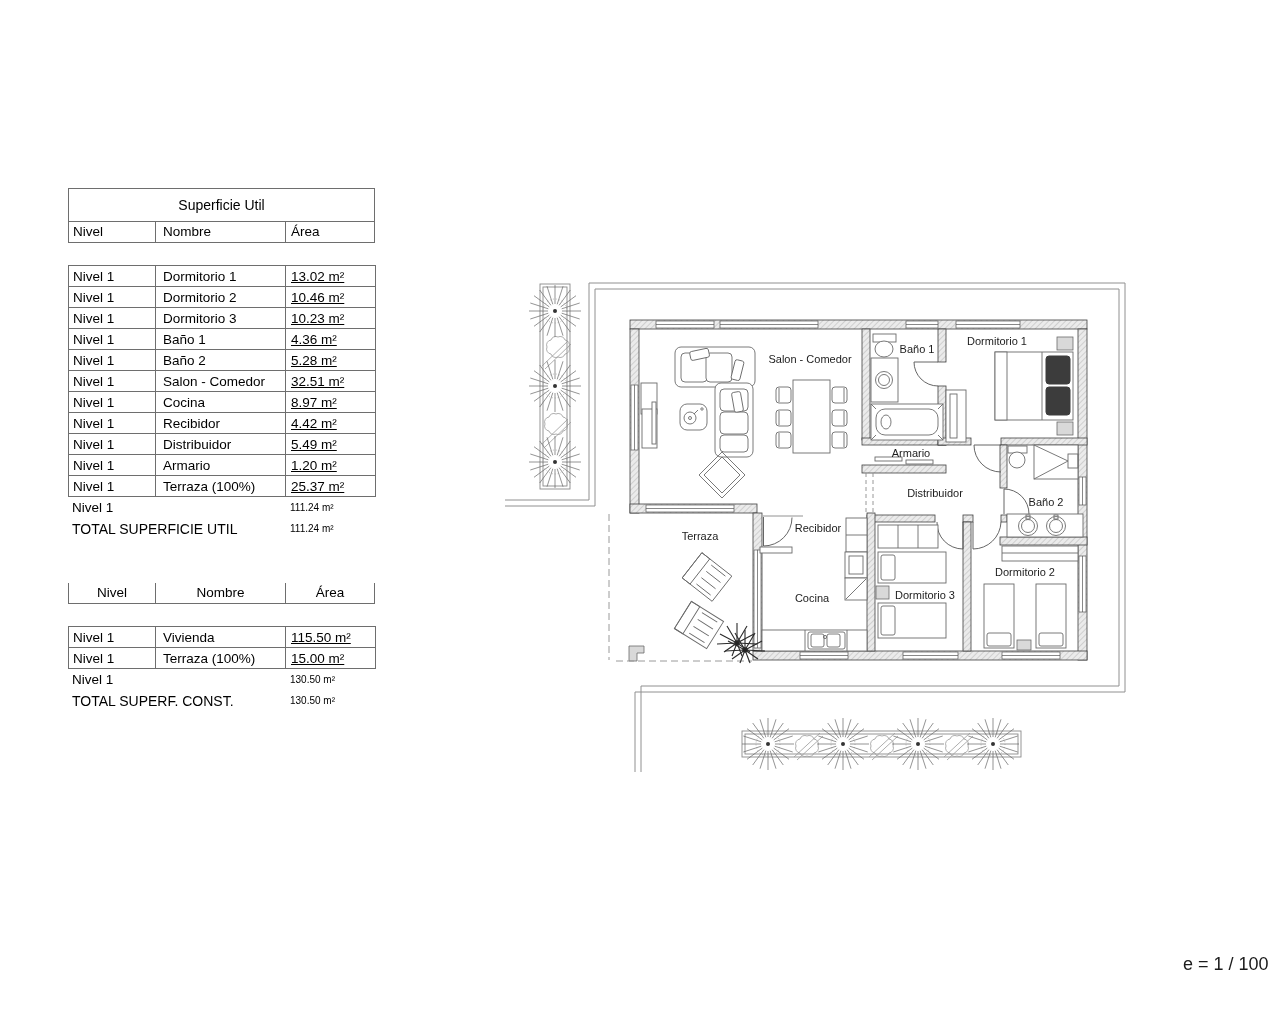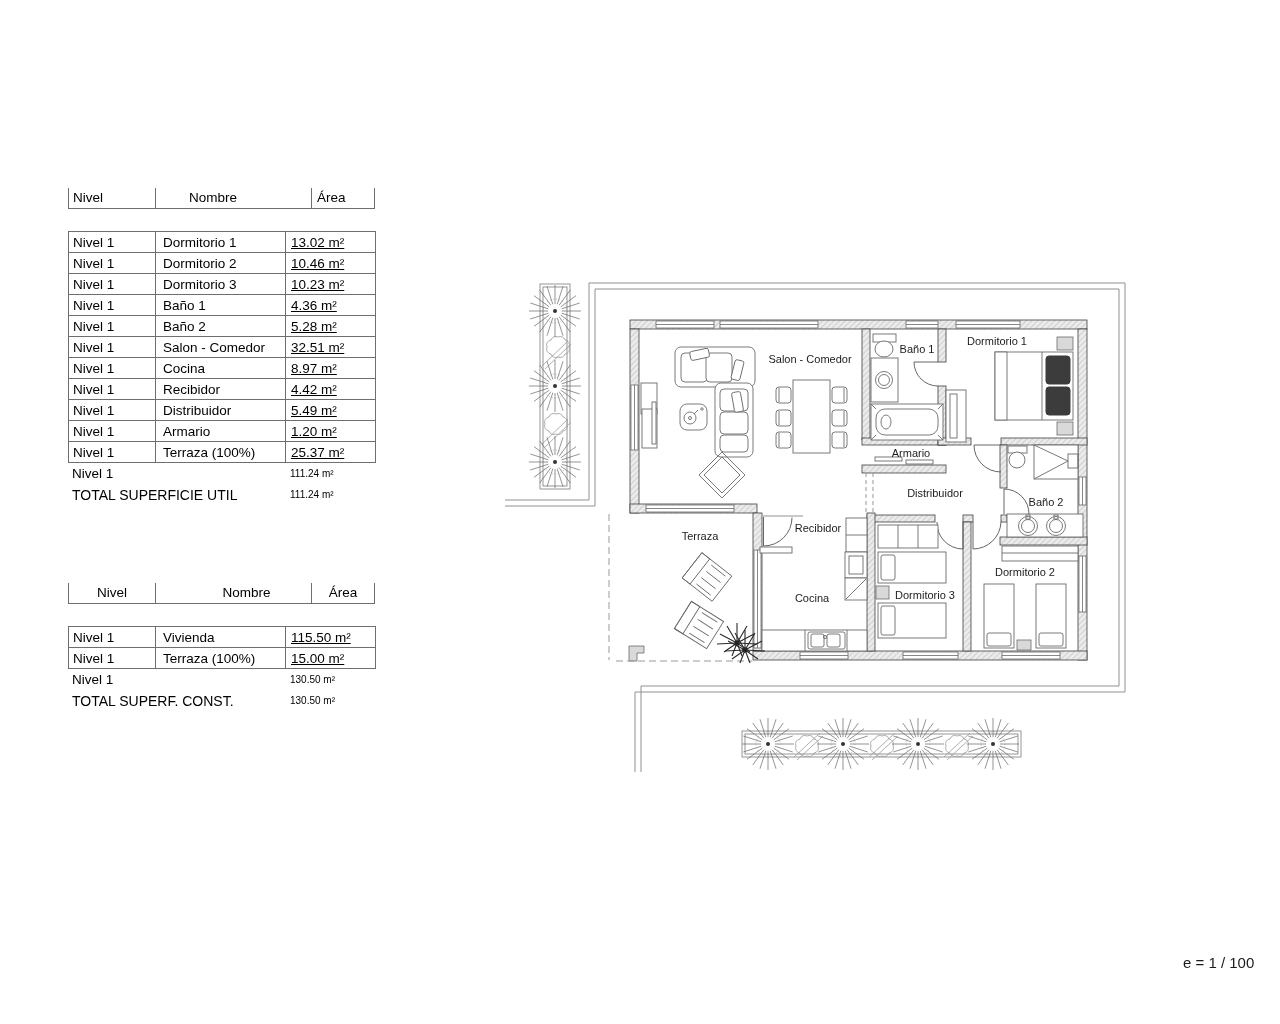--- a/index.html
+++ b/index.html
@@ -6,21 +6,21 @@
   body{width:1280px;height:1024px;position:relative;overflow:hidden;
        font-family:"Liberation Sans",sans-serif;color:#000;}
   .sheet{position:absolute;inset:0;}
   
   .area-table{position:absolute;width:307px;font-size:13.5px;}
   .t-title{box-sizing:border-box;border:1px solid #6e6e6e;height:34px;line-height:32px;
            text-align:center;font-size:14px;background:#fff;}
   .t-cols{box-sizing:border-box;display:flex;border:1px solid #6e6e6e;border-top:none;height:21px;line-height:19px;justify-content:flex-end;}
   .t-cols .c{box-sizing:border-box;overflow:hidden;}
   .c1{width:87px;padding-left:4px;border-right:1px solid #6e6e6e;}
-  .c2{width:130px;padding-left:7px;border-right:1px solid #6e6e6e;margin-left:26px;}
+  .c2{width:130px;padding-left:7px;border-right:1px solid #6e6e6e;}
   .c3{flex:1;padding-left:5px;}
   .centered .t-cols .c{text-align:center;padding-left:0;}
   table.t-data{border-collapse:collapse;table-layout:fixed;width:307px;margin-top:22px;}
   table.t-data td{box-sizing:border-box;border:1px solid #6e6e6e;height:21px;padding:0 0 0 4px;
                   font-size:13.5px;white-space:nowrap;overflow:hidden;}
   table.t-data td:nth-child(1){width:87px;}
   table.t-data td:nth-child(2){width:130px;padding-left:7px;}
   table.t-data td:nth-child(3){width:90px;padding-left:5px;text-decoration:underline;}
   .t-sub,.t-total{position:relative;height:20px;line-height:20px;margin-top:1px;white-space:nowrap;}
   .t-sub{padding-left:4px;}
@@ -35,28 +35,29 @@
   .f{stroke:#6b6b6b;stroke-width:0.9;fill:#ffffff;}
   .fn{stroke:#6b6b6b;stroke-width:0.9;fill:none;}
   .dark{fill:#3c3c3c;stroke:#3c3c3c;}
   .gray{fill:#d9d9d9;stroke:#6b6b6b;stroke-width:0.8;}
   .bnd{fill:none;stroke:#909090;stroke-width:1;}
   .hedge{fill:none;stroke:#8a8a8a;stroke-width:0.9;}
   .twig{stroke:#999;stroke-width:0.8;}
   .dash1{stroke:#8c8c8c;stroke-width:0.9;stroke-dasharray:4 3;fill:none;}
   .dash2{stroke:#9a9a9a;stroke-width:1;stroke-dasharray:7 4;fill:none;}
   .lbl{font-family:"Liberation Sans",sans-serif;font-size:11px;fill:#1c1c1c;text-anchor:middle;}
-  .scale-label{position:absolute;left:1183px;top:954px;font-size:15px;color:#1c1c1c;}
+  .scale-label{position:absolute;left:1183px;top:954px;font-size:18px;color:#1c1c1c;}
 </style>
 </head>
 <body>
 
 <div class="sheet">
 
   <div class="area-table" style="left:68px;top:188px;">
+    <div class="t-title">Superficie Util</div>
     <div class="t-cols">
       <div class="c c1">Nivel</div>
       <div class="c c2">Nombre</div>
       <div class="c c3">Área</div>
     </div>
     <table class="t-data">
       <tbody>
           <tr>
             <td>Nivel 1</td>
             <td>Dormitorio 1</td>

